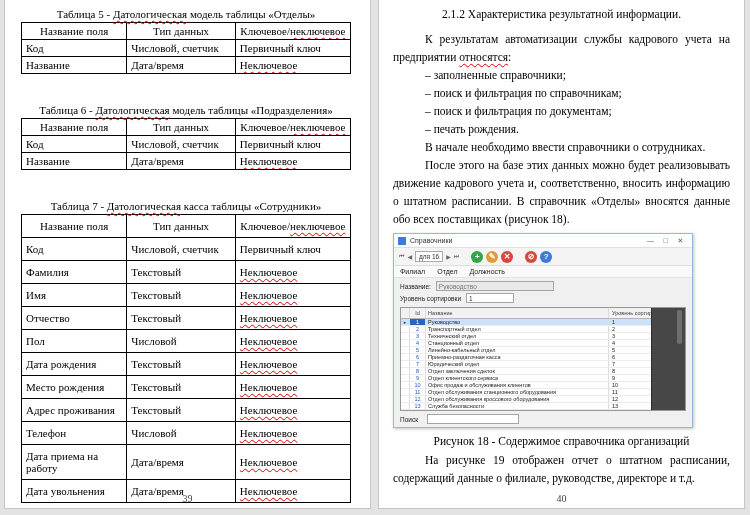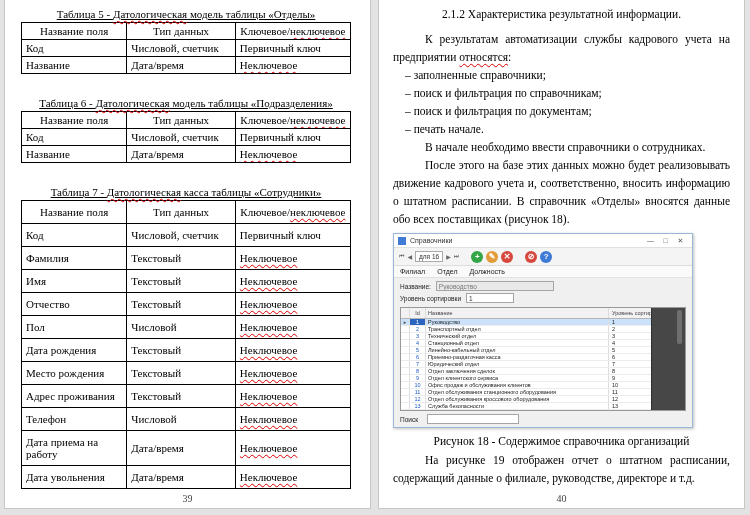--- a/index.html
+++ b/index.html
@@ -5,32 +5,32 @@
   * { margin:0; padding:0; box-sizing:border-box; }
   html,body { width:750px; height:515px; }
   body { background:#e3e3e3; font-family:"Liberation Serif", serif; overflow:hidden; position:relative; }
   .canvas { position:relative; width:750px; height:515px; }
   .page { position:absolute; top:0; height:509px; background:#ffffff; border:1px solid #c6c6c6; border-top:none; }
   .page-left { left:4px; width:367px; padding:8px 19px 0 16px; }
   .page-right { left:378px; width:367px; padding:8px 14px 0 14px; }
   .pageno { position:absolute; bottom:4px; left:0; width:100%; text-align:center; font-size:10px; color:#444; }
 
   
-  .tbl-block + .tbl-block { margin-top:23px; }
-  .caption { font-size:11px; text-align:center; margin-bottom:2px; color:#000;text-decoration:underline; }
+  .tbl-block + .tbl-block { margin-top:30px; }
+  .caption { font-size:11px; text-align:center; margin-bottom:2px; color:#000; }
   .doc-table { width:100%; border-collapse:collapse; font-size:11px; table-layout:fixed; }
   .doc-table th, .doc-table td { border:1px solid #000; padding:2px 4px; font-weight:normal; text-align:left; line-height:12px; overflow:hidden;font-family:Liberation Serif, serif; }
   .doc-table th { text-align:center; }
   .t-big td, .t-big th { padding:5px 4px; }
   .misspell { text-decoration-line:underline; text-decoration-style:wavy; text-decoration-color:#dd0000; text-decoration-thickness:1px; text-underline-offset:2px; }
 
   
   .heading { font-size:11.5px; font-weight:normal; text-align:center; margin-bottom:10px; }
   .para { font-size:11.5px; line-height:18px; text-align:justify; text-indent:32px; }
-  .list .li { font-size:11.5px; line-height:18px; margin-left:12px; }
+  .list .li { font-size:11.5px; line-height:18px; margin-left:32px; }
   .fig { margin:5px 0 4px 0; }
   .fig-caption { font-size:11.5px; line-height:18px; text-align:center; margin-bottom:1px; }
 
   
   .app-window { width:300px; background:#f0f0f0; border:1px solid #9ab6d8; font-family:"Liberation Sans", sans-serif; box-shadow:1px 1px 3px rgba(0,0,0,.25); }
   .win-titlebar { height:14px; background:#ffffff; display:flex; align-items:center; padding:0 4px; border-bottom:1px solid #e0e0e0; }
   .win-icon { width:8px; height:8px; background:#3f7ad6; margin-right:4px; flex:none; }
   .win-title { font-size:7px; color:#333; flex:1; line-height:14px; }
   .win-btn { font-size:7px; color:#555; width:15px; text-align:center; line-height:14px; }
   .win-toolbar { height:18px; display:flex; align-items:center; padding:0 5px; gap:3px; background:#f4f4f4; border-bottom:1px solid #dddddd; }
@@ -226,21 +226,21 @@
 
     <p class="para">
       
     <span>К результатам автоматизации службы кадрового учета на предприятии </span><span class="misspell">относятся</span><span>:</span></p>
 
     <div class="list">
 
     <div class="li">– заполненные справочники;</div>
         <div class="li">– поиск и фильтрация по справочникам;</div>
         <div class="li">– поиск и фильтрация по документам;</div>
-        <div class="li">– печать начале.</div>
+        <div class="li">– печать рождения.</div>
       </div>
 
     <p class="para">В начале необходимо ввести справочники о сотрудниках.</p>
     <p class="para">После этого на базе этих данных можно будет реализовывать движение кадрового учета и, соответственно, вносить информацию о штатном расписании. В справочник «Отделы» вносятся данные обо всех поставщиках (рисунок 18).</p>
 
     <div class="fig">
       <div class="app-window">
 
         <div class="win-titlebar">
           <span class="win-icon"></span>

